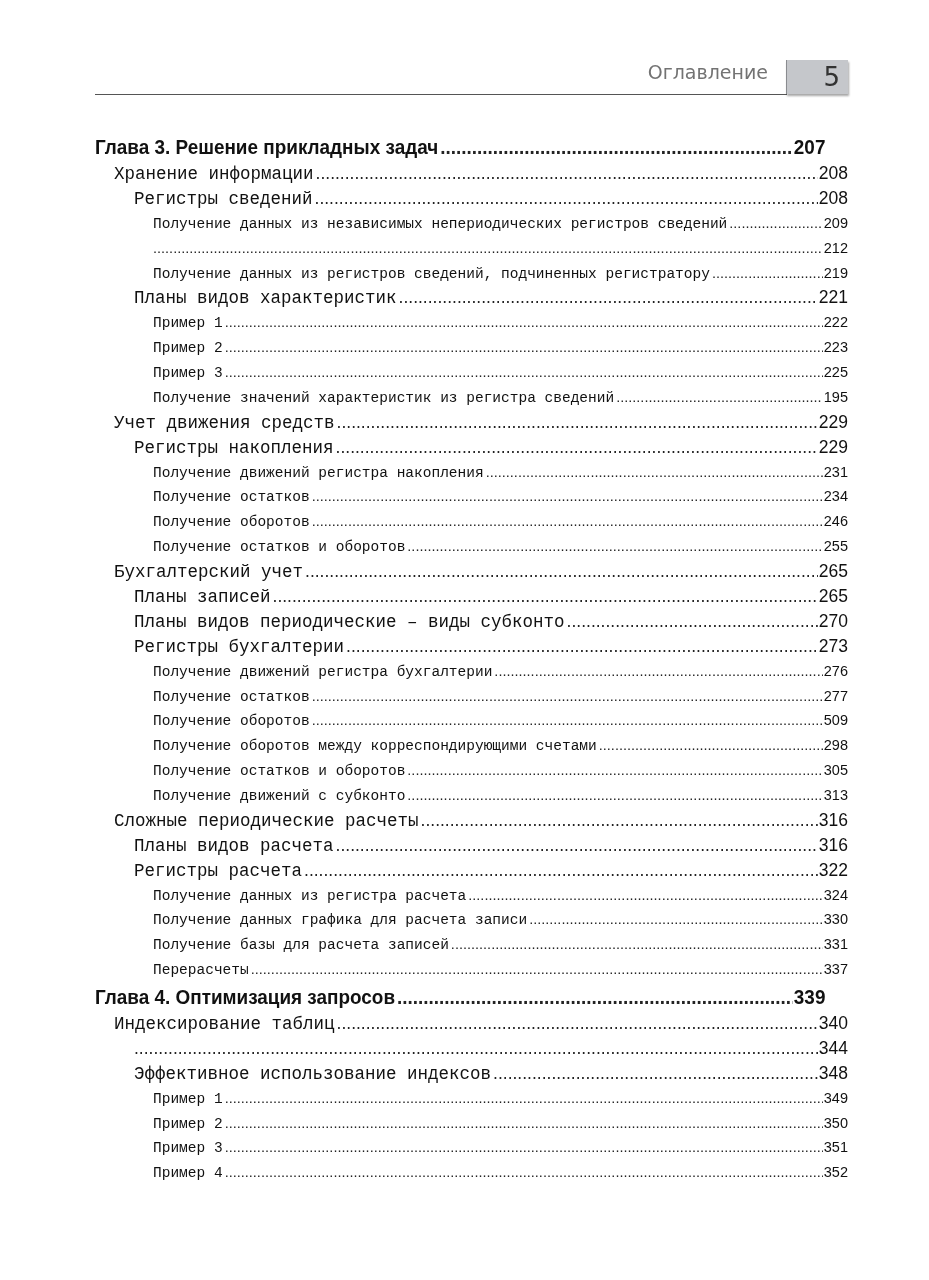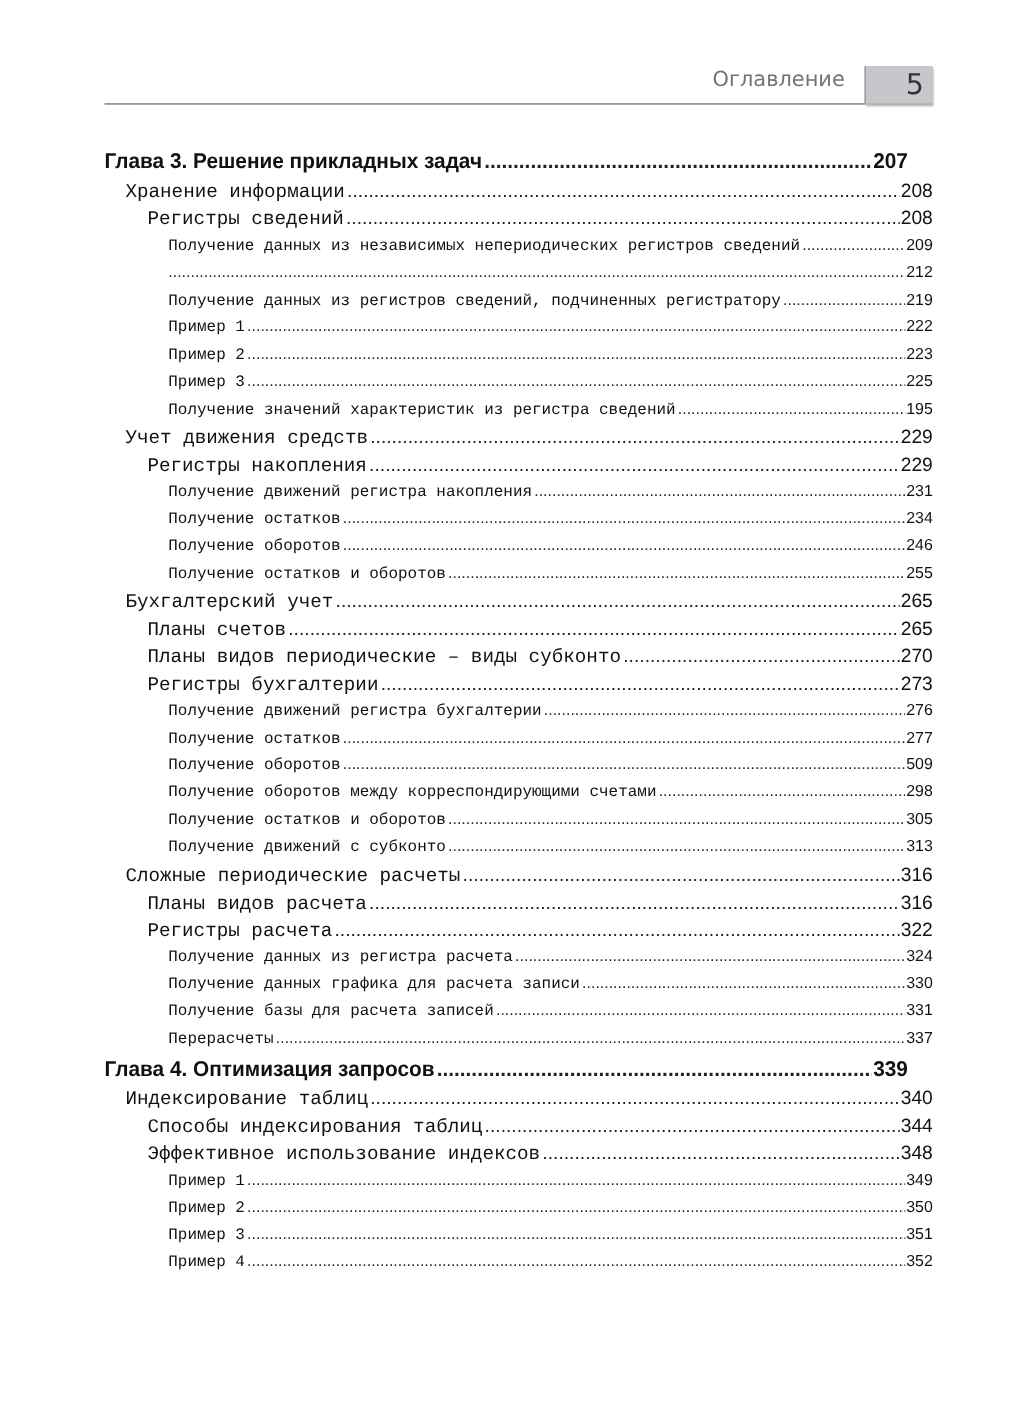--- a/index.html
+++ b/index.html
@@ -68,20 +68,25 @@
     </div>
     <div class="entry lvl3">
       <span class="dots"></span>
       <span class="p">212</span>
     </div>
     <div class="entry lvl3">
       <span class="t">Получение данных из регистров сведений, подчиненных регистратору</span>
       <span class="dots"></span>
       <span class="p">219</span>
     </div>
+    <div class="entry lvl2">
+      <span class="t">Планы видов характеристик</span>
+      <span class="dots"></span>
+      <span class="p">221</span>
+    </div>
     <div class="entry lvl3">
       <span class="t">Пример 1</span>
       <span class="dots"></span>
       <span class="p">222</span>
     </div>
     <div class="entry lvl3">
       <span class="t">Пример 2</span>
       <span class="dots"></span>
       <span class="p">223</span>
     </div>
@@ -124,21 +129,21 @@
       <span class="t">Получение остатков и оборотов</span>
       <span class="dots"></span>
       <span class="p">255</span>
     </div>
     <div class="entry lvl1">
       <span class="t">Бухгалтерский учет</span>
       <span class="dots"></span>
       <span class="p">265</span>
     </div>
     <div class="entry lvl2">
-      <span class="t">Планы счетов</span>
+      <span class="t">Планы записей</span>
       <span class="dots"></span>
       <span class="p">265</span>
     </div>
     <div class="entry lvl2">
       <span class="t">Планы видов периодические – виды субконто</span>
       <span class="dots"></span>
       <span class="p">270</span>
     </div>
     <div class="entry lvl2">
       <span class="t">Регистры бухгалтерии</span>
@@ -214,21 +219,20 @@
       <span class="t">Глава 4. Оптимизация запросов</span>
       <span class="dots"></span>
       <span class="p">339</span>
     </div>
     <div class="entry lvl1">
       <span class="t">Индексирование таблиц</span>
       <span class="dots"></span>
       <span class="p">340</span>
     </div>
     <div class="entry lvl2">
-      <span class="t">Способы индексирования таблиц</span>
       <span class="dots"></span>
       <span class="p">344</span>
     </div>
     <div class="entry lvl2">
       <span class="t">Эффективное использование индексов</span>
       <span class="dots"></span>
       <span class="p">348</span>
     </div>
     <div class="entry lvl3">
       <span class="t">Пример 1</span>

